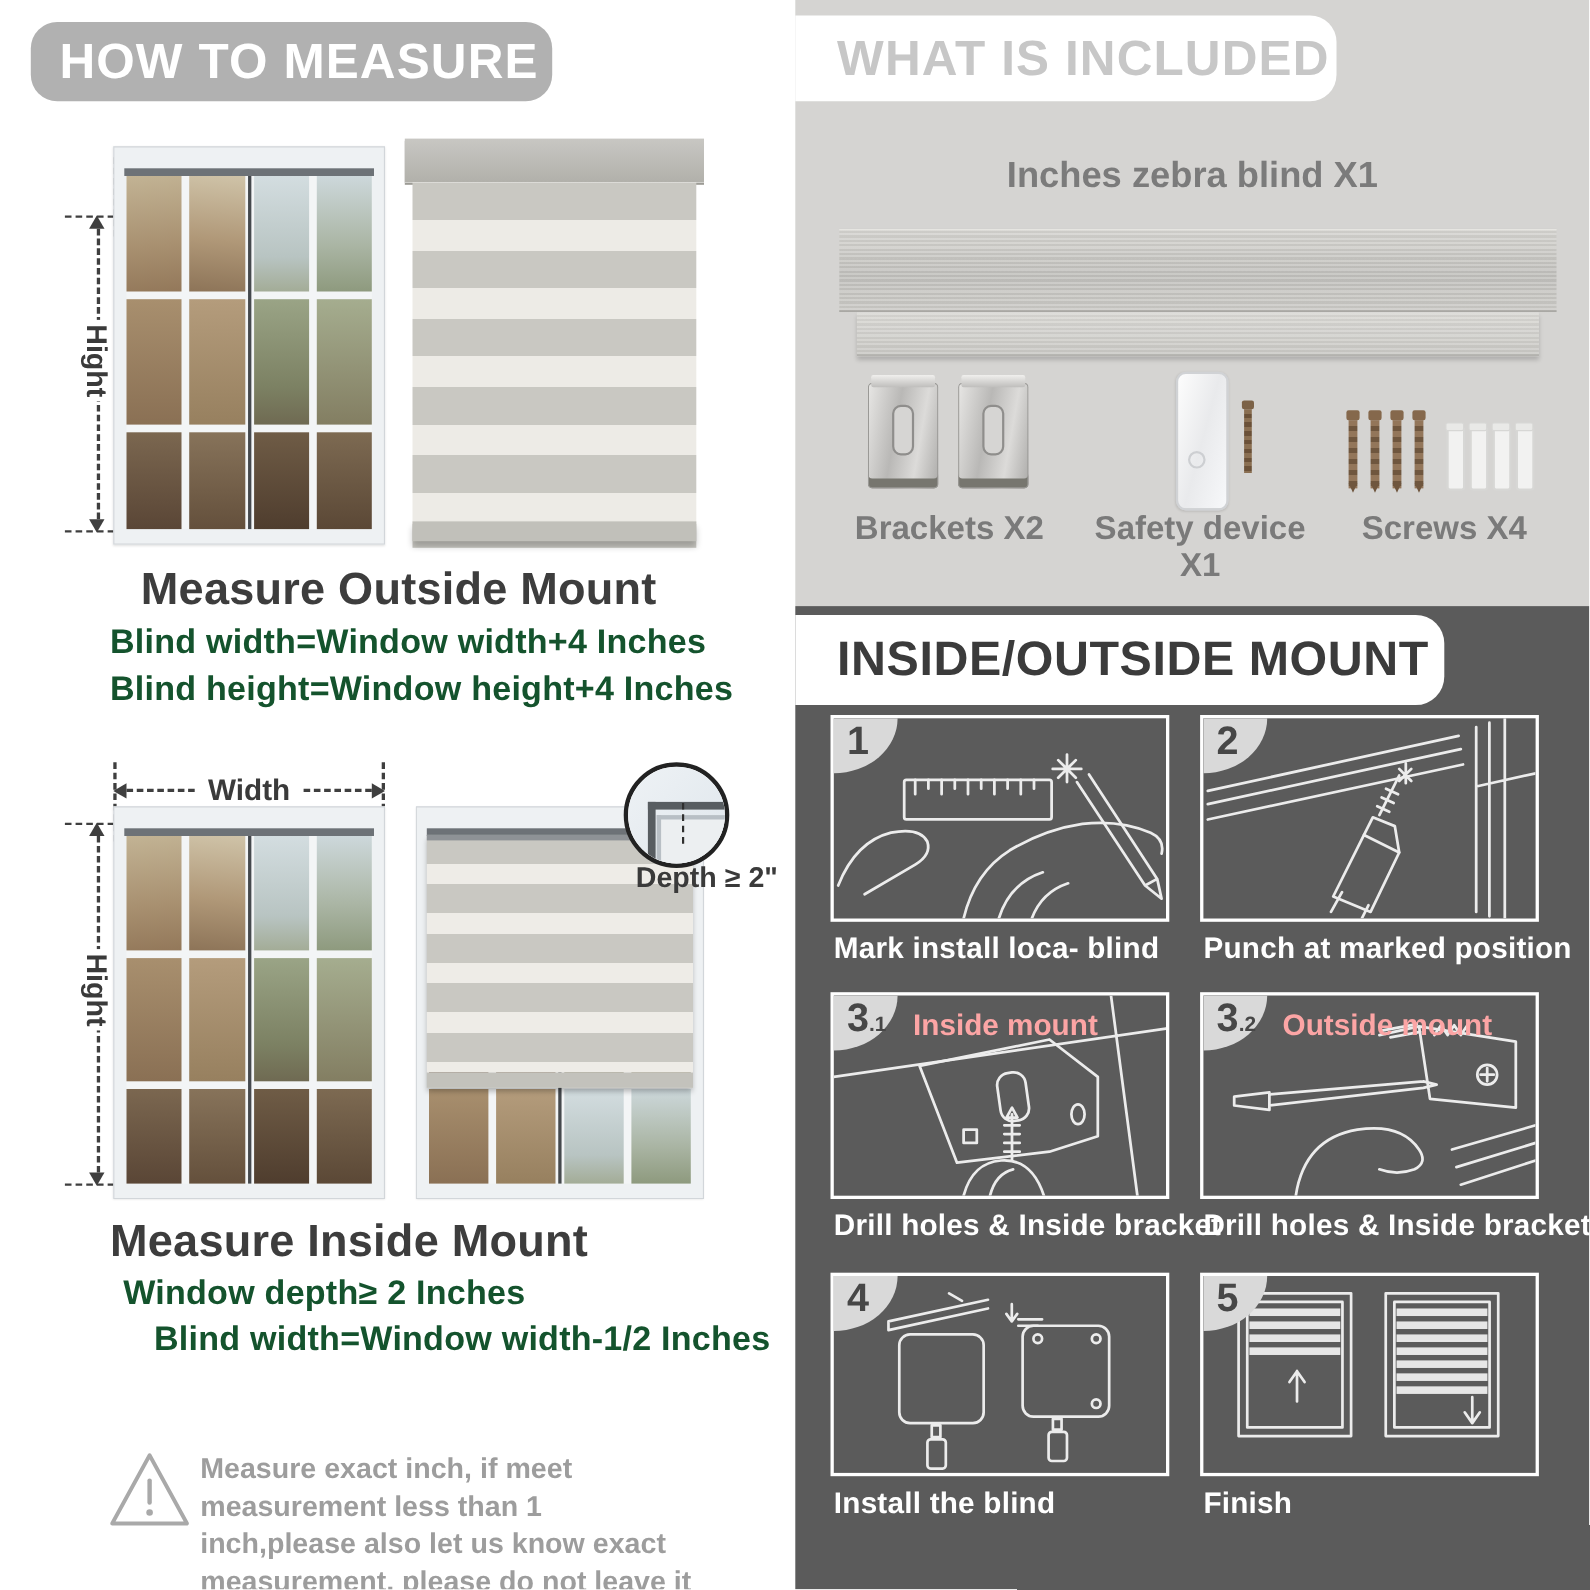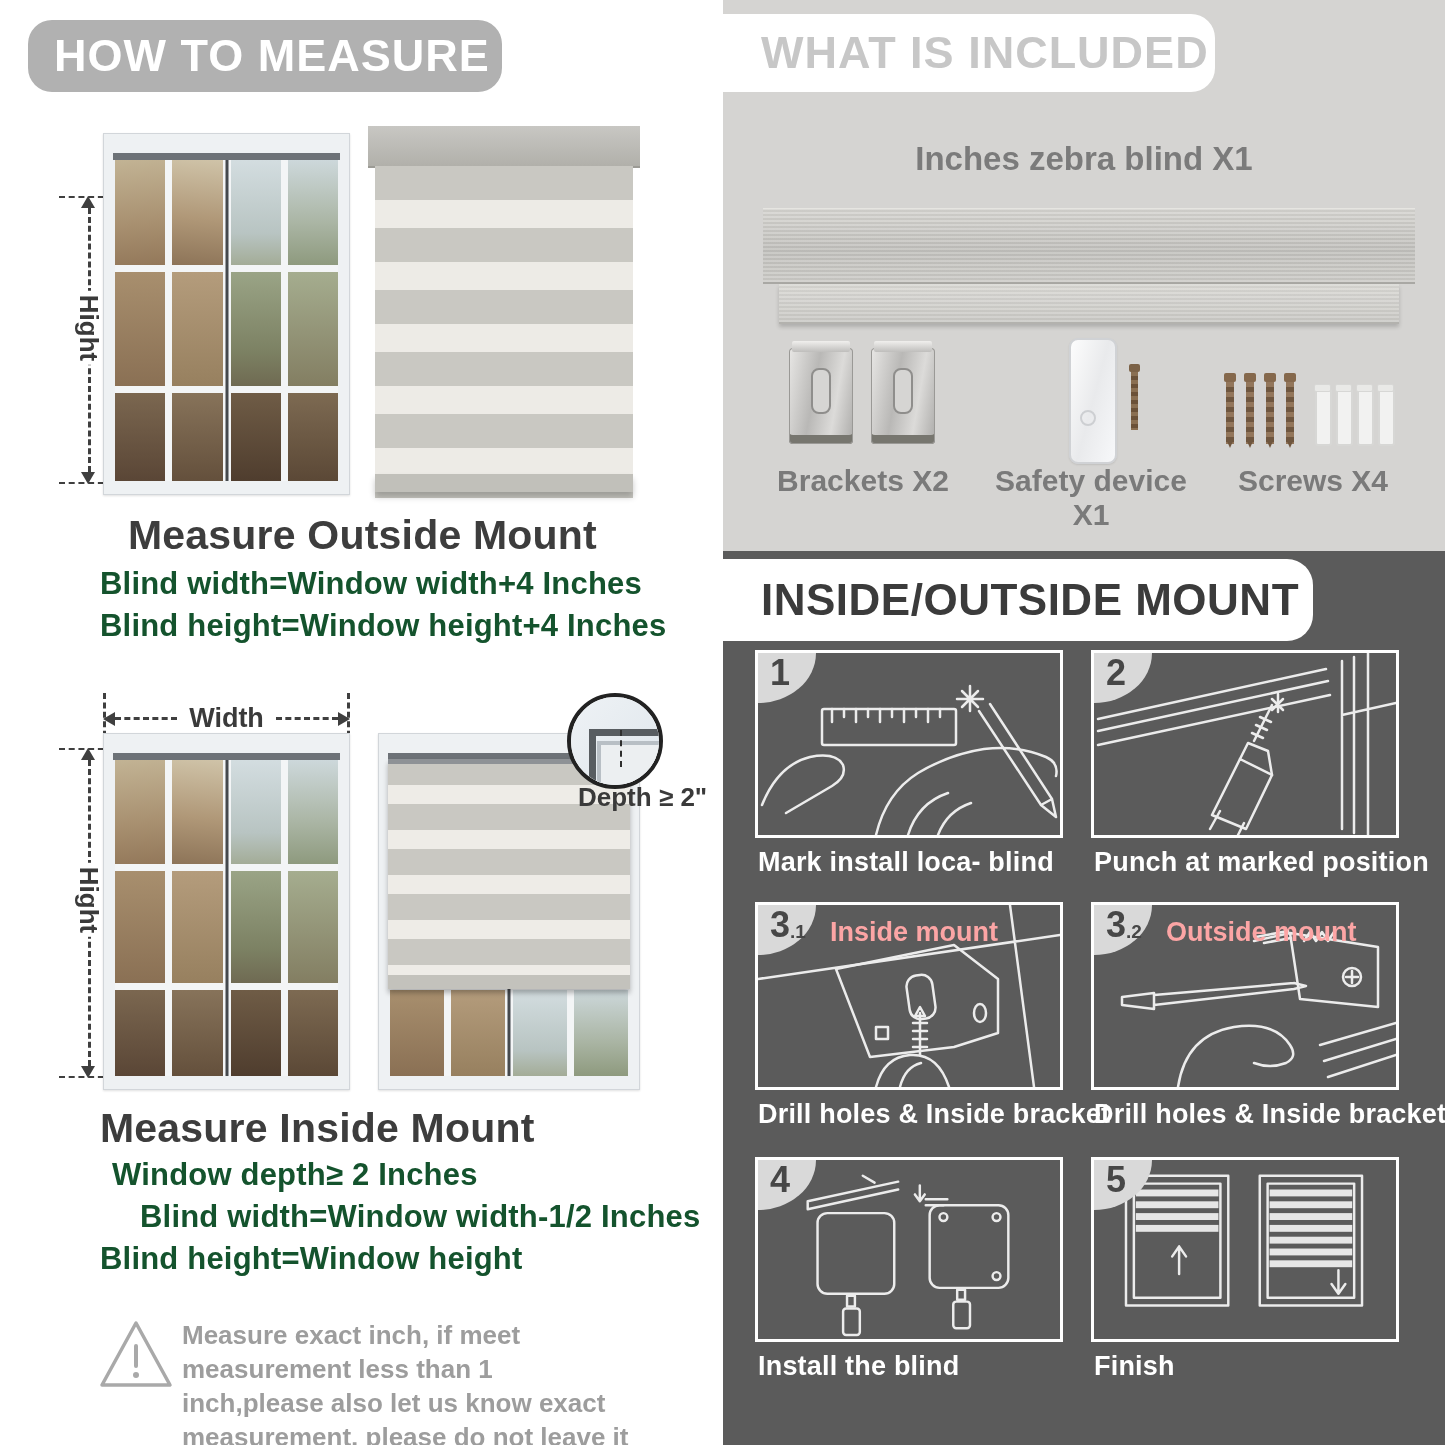--- a/index.html
+++ b/index.html
@@ -245,21 +245,20 @@
     <div class="m-outer"></div>
     <div class="m-dark"></div>
     <div class="m-inner"></div>
     <div class="m-dash"></div>
   </div>
   <div class="depth-label" style="left:578px;top:782px;">Depth ≥ 2"</div>
 
   <div class="sec-heading" style="left:100px;top:1105px;">Measure Inside Mount</div>
   <div class="rule-line" style="left:100px;top:1157px;margin-left:12px;">Window depth≥ 2 Inches</div>
   <div class="rule-line" style="left:100px;top:1199px;margin-left:40px;">Blind width=Window width-1/2 Inches</div>
-  <div class="rule-line" style="left:100px;top:1241px;">Blind height=Window height</div>
 
   <svg style="position:absolute;left:96px;top:1316px;" width="80" height="78" viewBox="0 0 80 78">
     <path d="M40,7 L74,69 L6,69 Z" fill="none" stroke="#a9a9a9" stroke-width="3.5" stroke-linejoin="round"></path>
     <path d="M40,30 V50" stroke="#a9a9a9" stroke-width="4" stroke-linecap="round"></path>
     <circle cx="40" cy="59" r="3" fill="#a9a9a9"></circle>
   </svg>
   <div class="warn-text" style="left:182px;top:1318px;">Measure exact inch, if meet measurement less than 1 inch,please also let us know exact measurement, please do not leave it</div>
 
   <div class="right-top">
     <div class="inc-title">WHAT IS INCLUDED</div>

